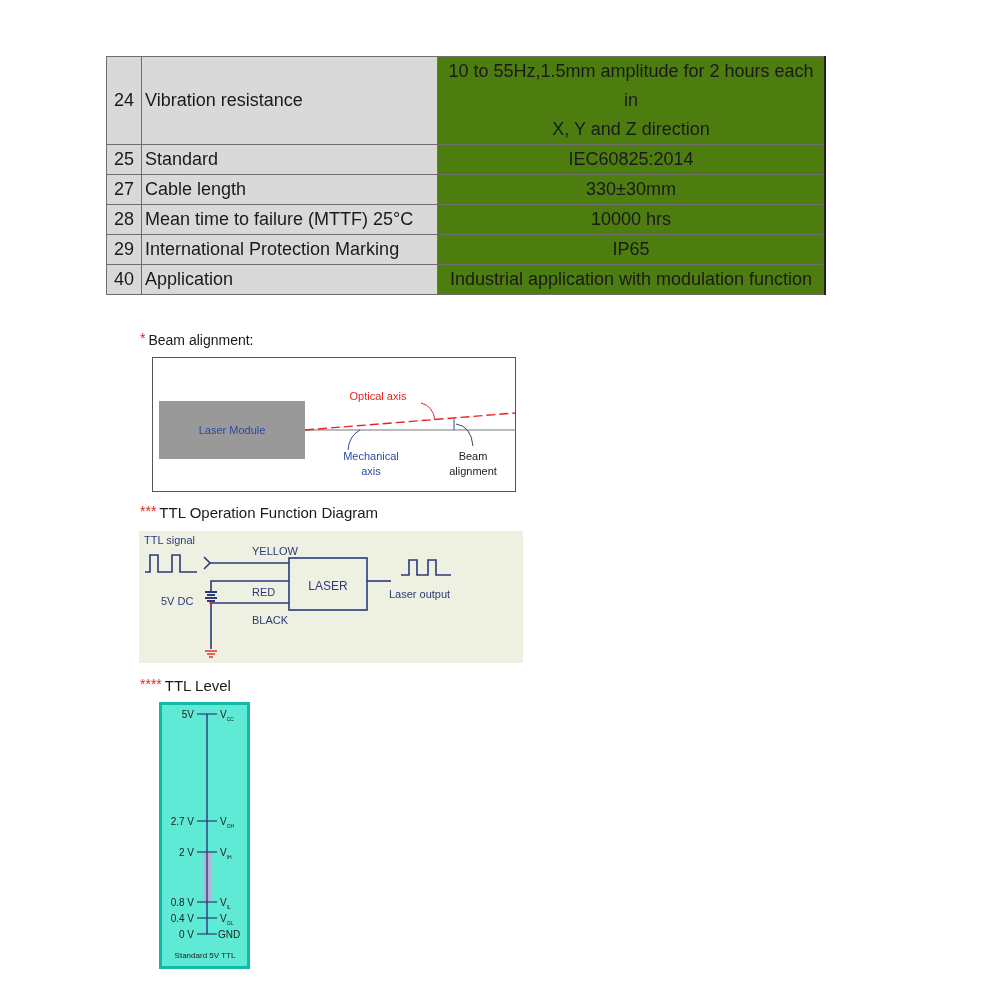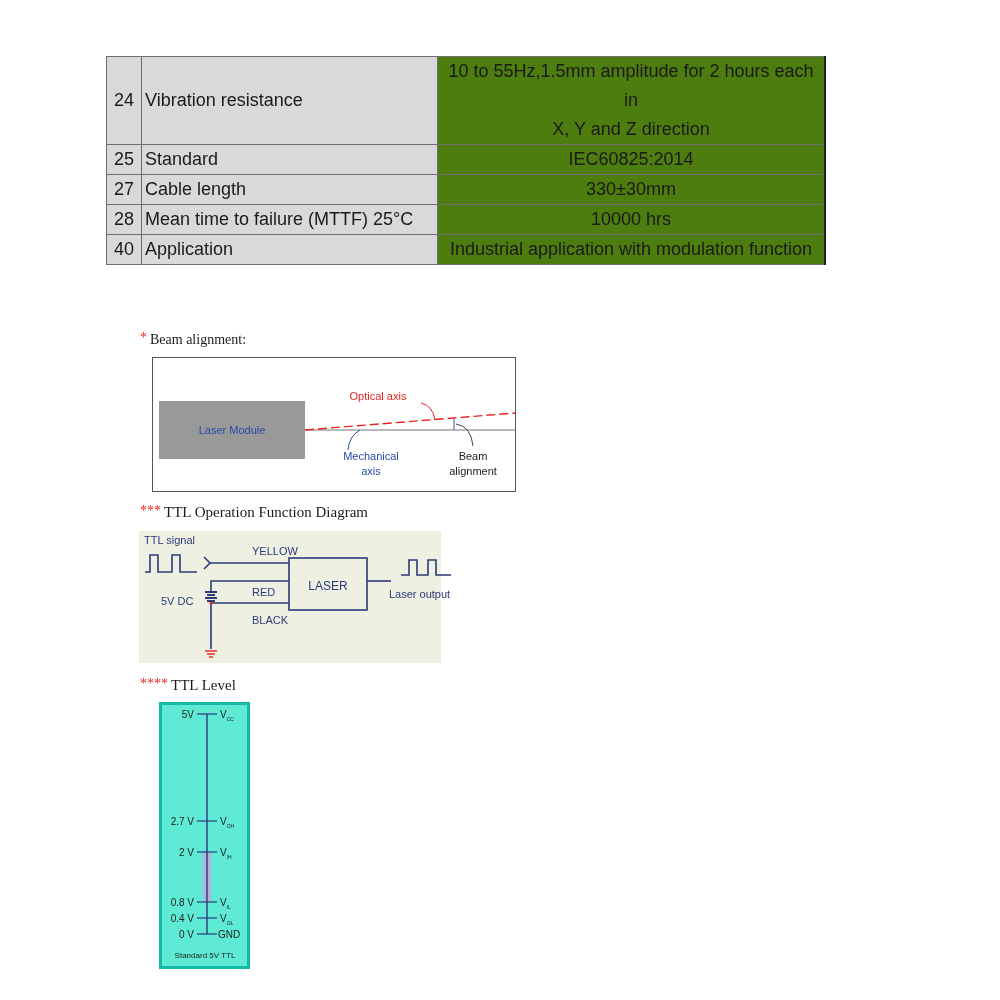--- a/index.html
+++ b/index.html
@@ -45,21 +45,20 @@
     .spec-table tr.tall td { height: 57px; }
     .spec-table tr.tall td.val { line-height: 29px; }
     .spec-table td.val .line { display: block; }
     .spec-table td.val-right { border-right: 2px solid #222; }
 
     
     .section-heading {
       position: absolute;
       font-size: 15px;
       color: #1a1a1a;
-      font-family: Liberation Serif, serif;
     }
     .section-heading .stars {
       color: #e8231f;
       font-size: 14px;
       margin-right: 3px;
       vertical-align: 2px;
     }
     .beam-heading { left: 140px; top: 330px; font-size: 14px; }
     .ttl-heading { left: 140px; top: 503px; }
     .level-heading { left: 140px; top: 676px; }
@@ -72,21 +71,21 @@
       border: 1px solid #555;
       background: #fff;
     }
     .beam-box svg { position: absolute; left: 0; top: 0; }
     .svg-text { font-family: "Liberation Sans", sans-serif; }
 
     
     .ttl-box {
       position: absolute;
       left: 139px; top: 531px;
-      width: 302px; height: 132px;
+      width: 384px; height: 132px;
       background: #eef0e1;
     }
     .ttl-box svg { position: absolute; left: 0; top: 0; }
 
     
     .level-box {
       position: absolute;
       left: 159px; top: 702px;
       width: 85px; height: 261px;
       border: 3px solid #14b8a6;
@@ -116,20 +115,25 @@
       <td class="num">27</td>
       <td class="name">Cable length</td>
       <td class="val val-right">330±30mm</td>
     </tr>
     <tr>
       <td class="num">28</td>
       <td class="name">Mean time to failure (MTTF) 25°C</td>
       <td class="val val-right">10000 hrs</td>
     </tr>
     <tr>
+      <td class="num">29</td>
+      <td class="name">International Protection Marking</td>
+      <td class="val val-right">IP65</td>
+    </tr>
+    <tr>
       <td class="num">40</td>
       <td class="name">Application</td>
       <td class="val val-right">Industrial application with modulation function</td>
     </tr>
   </tbody>
 </table>
 
 <div class="section-heading beam-heading">
   <span class="stars">*</span><span>Beam alignment:</span>
 </div>

